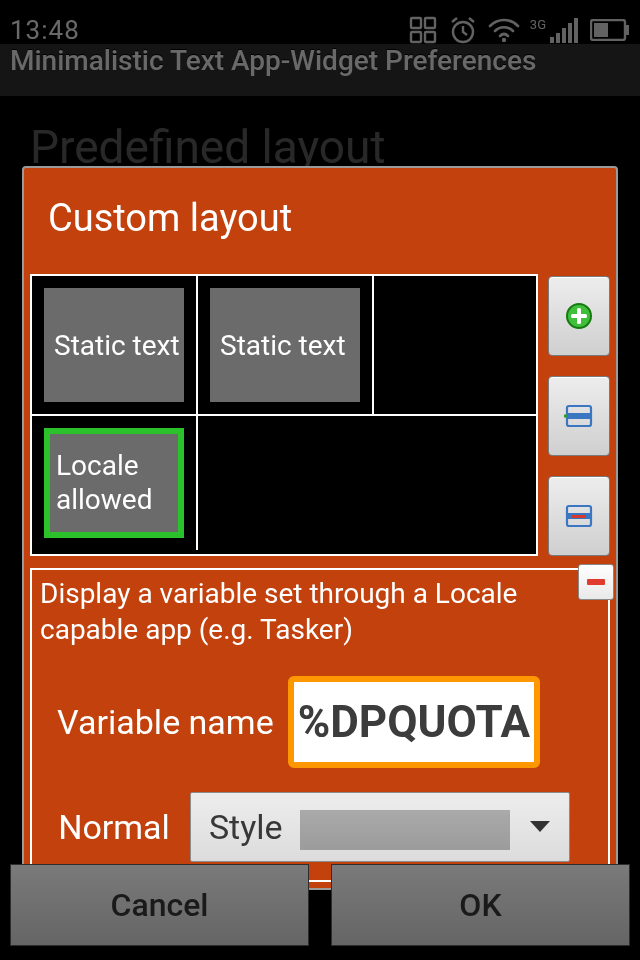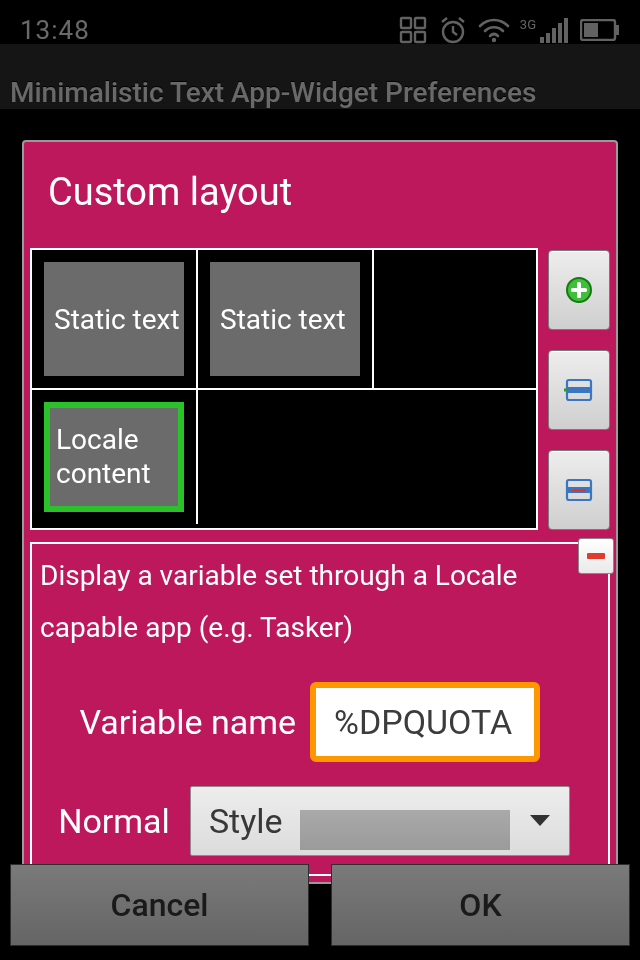--- a/index.html
+++ b/index.html
@@ -1,43 +1,43 @@
 <!DOCTYPE html>
 <html><head>
 <meta charset="utf-8">
 <style>
   * { box-sizing: border-box; margin: 0; padding: 0; }
   html, body { width: 640px; height: 960px; overflow: hidden; font-family: Roboto, "Helvetica Neue", Arial, sans-serif; }
   body { background: #000; color: #fff; position: relative; }
 
   
-  .status-bar { height: 60px; background: #000; display: flex; align-items: center; justify-content: space-between; padding: 0 20px; font-size: 26px; }
+  .status-bar { height: 60px; background: #000; display: flex; align-items: center; justify-content: space-between; padding: 0 10px; font-size: 26px; }
   .status-left { font-weight: 400; letter-spacing: 1px; color:#e8e8e8; }
   .status-right { display: flex; align-items: center; gap: 10px; }
   .ic { display:inline-flex; align-items:center; justify-content:center; }
 
   
   .bg-app { position: absolute; top: 44px; left:0; right:0; bottom:0; background:#000; }
-  .bg-header { height: 65px; background: rgba(80,80,80,0.6); display:flex; align-items:flex-end; padding:0 10px; }
+  .bg-header { height: 52px; background: rgba(80,80,80,0.6); display:flex; align-items:flex-start; padding:0 10px; }
   .bg-header span { font-size: 28px; color: #e8e8e8; font-weight:500; text-shadow:0 -1px 0 #000; }
   .bg-content { padding: 20px 30px; color: rgba(255,255,255,0.35); }
   .bg-content h2 { font-size: 46px; font-weight:400; margin-top:4px; }
   .bg-content p  { font-size: 28px; margin-top: 2px; margin-bottom: 38px; }
   .bg-content .row { margin-bottom: 30px; }
 
   
   .dim { position:absolute; inset:0; background: rgba(0,0,0,0.55); }
 
   
   .dialog {
     position: absolute;
-    left: 22px; right: 22px; top: 140px;
+    left: 22px; right: 22px; top: 166px;
     border: 2px solid #9a9a9a;
     border-radius: 4px;
-    background: #be185d;
+    background: #c2410c;
     display:flex; flex-direction:column;
   }
   .dialog-title { font-size: 38px; font-weight:400; padding: 28px 24px 34px 24px; color:#fff; }
 
   
   .grid-wrap { display:flex; gap:10px; padding: 0 6px 6px 6px; }
   .grid-table { border:2px solid #fff; flex:1; display:flex; flex-direction:column; background:#000; }
   .grid-row { display:flex; border-bottom:2px solid #fff; }
   .grid-row:last-child { border-bottom:none; }
   .cell { border-right:2px solid #fff; padding:12px; height:138px; display:flex; align-items:stretch; }
@@ -64,29 +64,29 @@
   }
 
   
   .details { border:2px solid #fff; margin:6px; padding:6px 8px 18px 8px; position:relative; }
   .close-sq {
     position:absolute; top:-6px; right:-6px; width:36px; height:36px;
     background: linear-gradient(#fff,#e9e9e9);
     border:1px solid #888; border-radius:3px;
     display:flex; align-items:center; justify-content:center;
   }
-  .desc { font-size:28px; line-height:52px; color:#fff; padding-right:30px; }
+  .desc { font-size:28px; line-height:36px; color:#fff; padding-right:30px; }
   .form-row { display:flex; align-items:center; justify-content:flex-end; gap:14px; margin-top:28px; padding-right:60px; }
   .form-row.style-row { margin-top:24px; padding-right:12px; justify-content:center; gap:20px; }
   .label { font-size:34px; color:#fff; }
   .var-input {
-    background:#fff; color:#3c3c3c; font-size:34px;
+    background:#fff; color:#3c3c3c; font-size:44px;
     border:6px solid #ff9800; border-radius:6px;
-    padding:14px 18px; min-width:230px;
-    font-weight:400;
+    padding:14px 4px; min-width:230px;
+    font-weight:700;
   }
   .select {
     background: linear-gradient(#ededed,#dcdcdc);
     border:1px solid #8c8c8c; border-radius:2px;
     color:#383838; font-size:34px;
     padding:14px 18px; min-width:380px;
     display:flex; align-items:center; justify-content:space-between;
   }
 
   
@@ -189,21 +189,21 @@
         </div>
         <div class="cell c2">
           <div class="cell-inner">Static text</div>
         </div>
         <div class="cell c3">
           <div class="cell-inner cell-empty"></div>
         </div>
       </div>
       <div class="grid-row row2">
         <div class="cell c1" style="height:134px;">
-          <div class="cell-inner cell-selected-border" style="padding-left:6px;line-height:34px;">Locale content</div>
+          <div class="cell-inner cell-selected-border" style="padding-left:6px;line-height:34px;">Locale allowed</div>
         </div>
         <div class="cell crest" style="height:134px;">
           <div class="cell-inner cell-empty"></div>
         </div>
       </div>
     </div>
 
     <div class="side-buttons">
       <div class="sbtn">
         <span class="ic">

